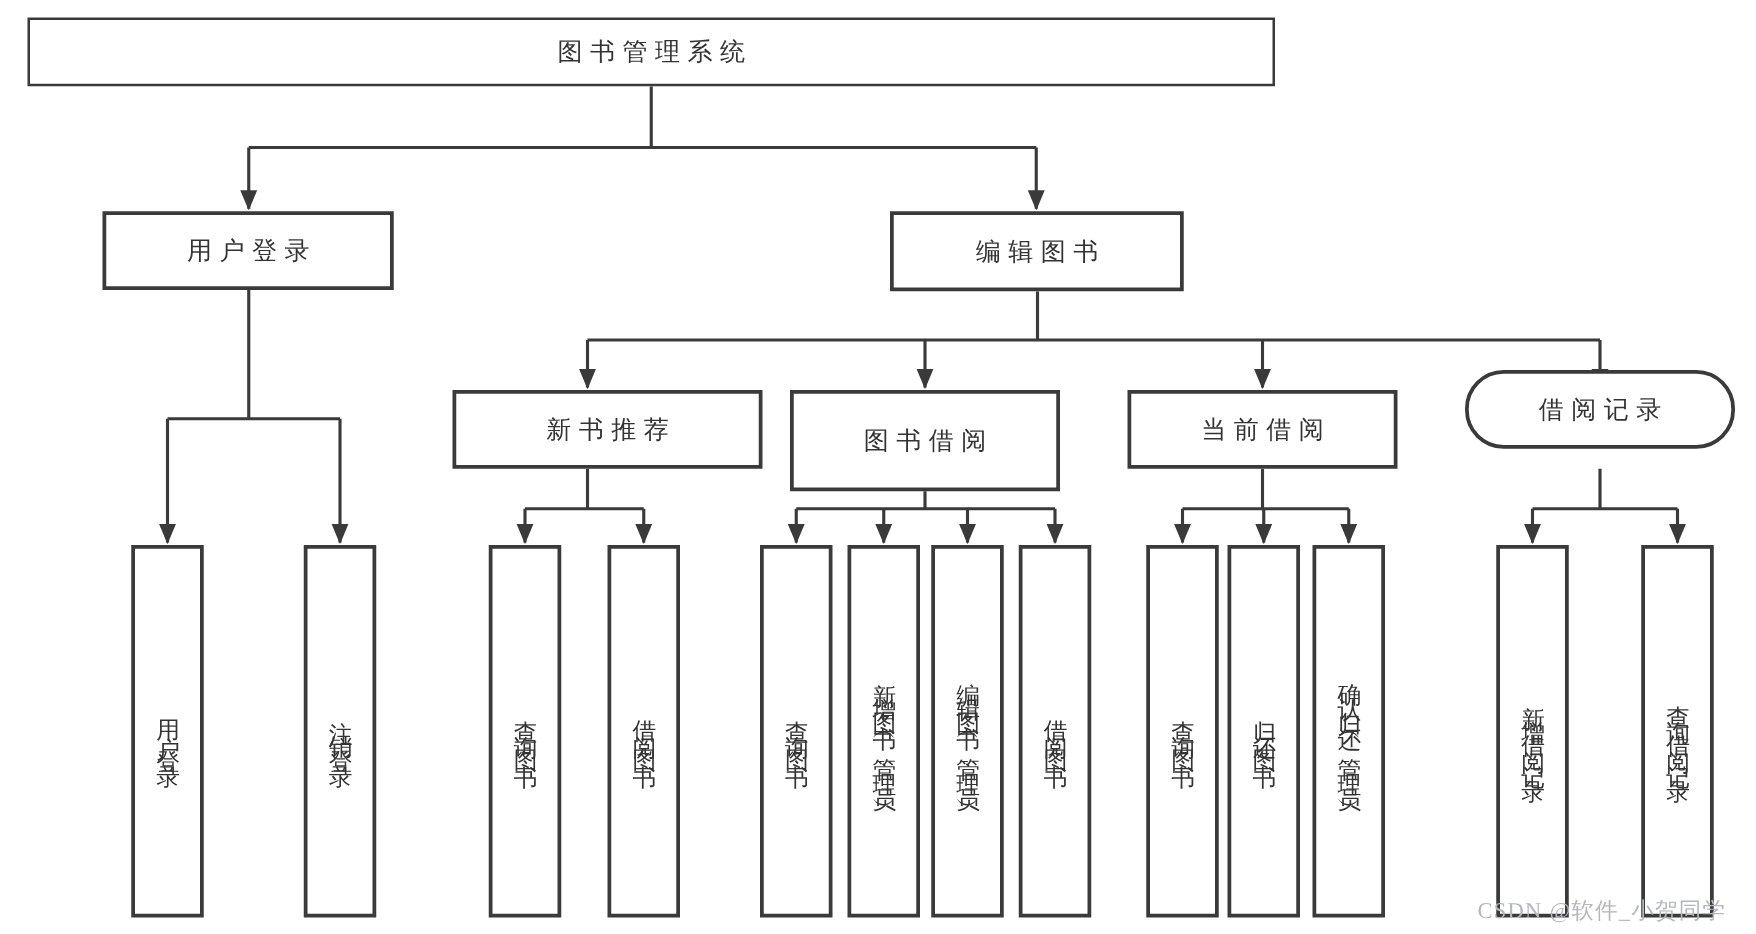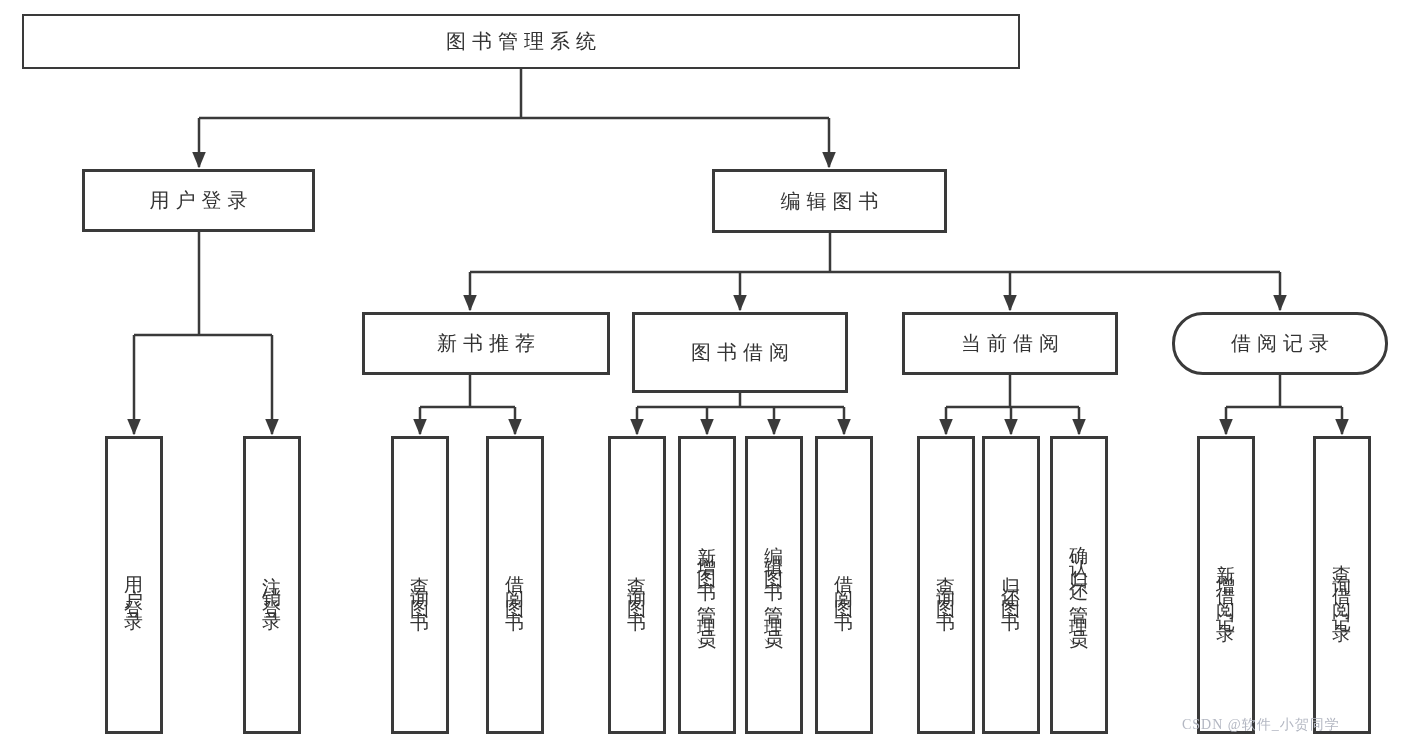--- a/index.html
+++ b/index.html
@@ -24,21 +24,21 @@
     white-space:nowrap;
   }
   .node.root{border-width:2px;}
   .node.vert{font-size:19px; letter-spacing:0; text-indent:0;}
   .node.vert span{
     writing-mode:vertical-rl; text-orientation:mixed;
     letter-spacing:12px; line-height:1;
   }
   .watermark{
     position:absolute; z-index:5; left:1182px; top:716px;
-    font-size:14px; letter-spacing:1px; color:var(--watermark);
+    font-size:18px; letter-spacing:1px; color:var(--watermark);
   }
 </style>
 </head>
 <body>
 
 <div class="canvas">
 
   <svg class="wires" width="1405" height="747" viewBox="0 0 1405 747">
     <defs>
       <marker id="ah" viewBox="0 0 12 10" refX="11" refY="5" markerWidth="6.5" markerHeight="5.6" orient="auto">
@@ -76,21 +76,21 @@
   </svg>
 
   <div class="node root" style="left:22px;top:14px;width:998px;height:55px;">图书管理系统</div>
 
   <div class="node" style="left:82px;top:169px;width:233px;height:63px;">用户登录</div>
   <div class="node" style="left:712px;top:169px;width:235px;height:64px;">编辑图书</div>
 
   <div class="node" style="left:362px;top:312px;width:248px;height:63px;">新书推荐</div>
   <div class="node" style="left:632px;top:312px;width:216px;height:81px;">图书借阅</div>
   <div class="node" style="left:902px;top:312px;width:216px;height:63px;">当前借阅</div>
-  <div class="node" style="left:1172px;top:312px;width:216px;height:63px;border-radius:31px;">借阅记录</div>
+  <div class="node" style="left:1172px;top:296px;width:216px;height:63px;border-radius:31px;">借阅记录</div>
 
   <div class="node vert" style="left:105px;top:436px;width:58px;height:298px;">
     <span>用户登录</span>
     </div>
   <div class="node vert" style="left:243px;top:436px;width:58px;height:298px;">
     <span>注销登录</span>
     </div>
 
   <div class="node vert" style="left:391px;top:436px;width:58px;height:298px;">
     <span>查询图书</span>

